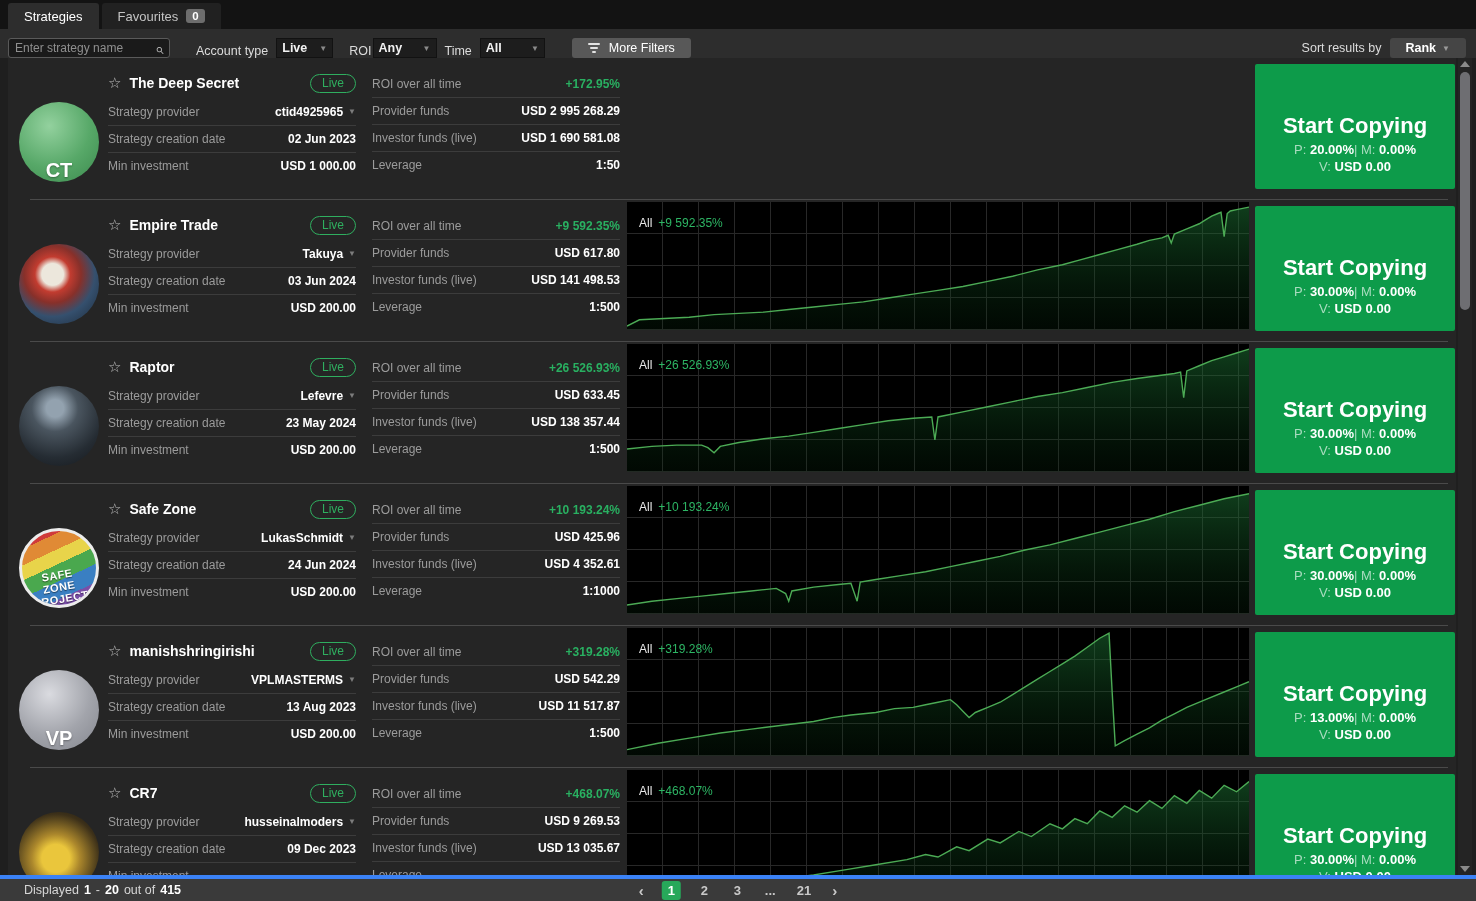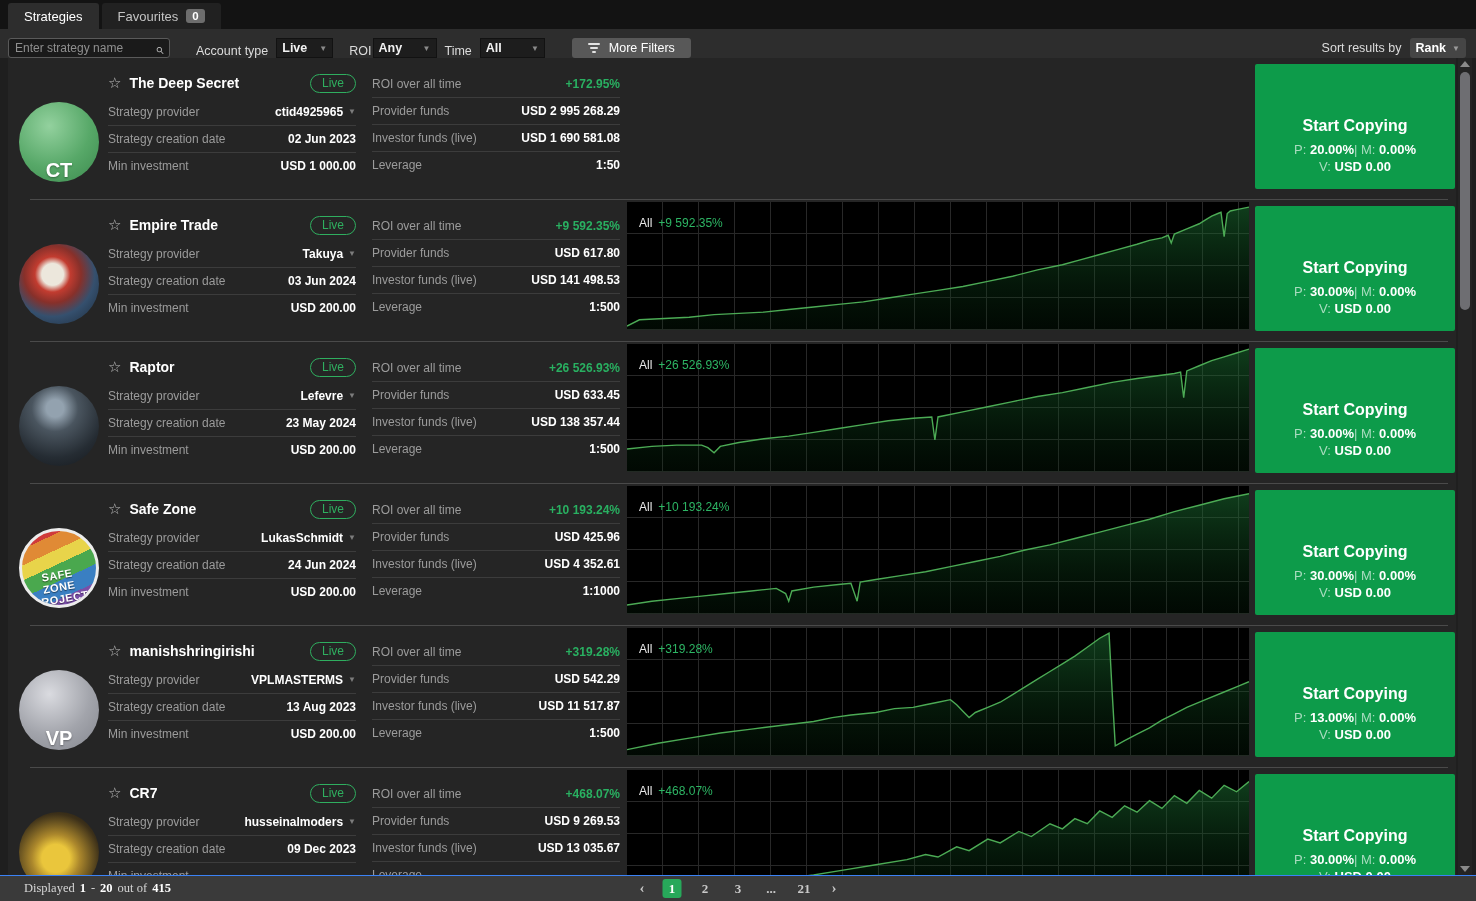--- a/index.html
+++ b/index.html
@@ -27,21 +27,21 @@
           padding:0 5px; color:#f2f2f2; font-weight:700; font-size:12.5px; cursor:default; }
   .fsel .car { margin-left:auto; color:#8a8a8a; font-size:8px; padding-left:8px; }
   .morefilters { height:20px; background:#585858; border:none; border-radius:3px; color:#fff;
                  font-family:"Liberation Sans",sans-serif; font-size:12.5px; display:flex; align-items:center;
                  gap:9px; padding:0 16px; cursor:default; }
   .filter-ico { display:inline-flex; flex-direction:column; gap:2px; align-items:center; }
   .filter-ico i { display:block; height:2px; background:#e3e3e3; border-radius:1px; }
   .filter-ico i:nth-child(1){ width:12px; } .filter-ico i:nth-child(2){ width:8px; } .filter-ico i:nth-child(3){ width:4px; }
   .sortwrap { margin-left:auto; display:flex; align-items:center; gap:8px; }
   .sortsel { height:20px; background:#454545; border-radius:3px; border:none; display:flex; align-items:center;
-             color:#fff; font-weight:700; font-size:12.5px; padding:0 6px; gap:6px; cursor:default; }
+             color:#fff; font-weight:700; font-size:12.5px; padding:0 16px; gap:6px; cursor:default; }
   .sortsel .car { color:#9a9a9a; font-size:8px; }
   
   .main { display:flex; height:817px; background:#1f1f1f; }
   .list { margin-left:8px; width:1448px; height:817px; background:#252525; overflow:hidden; position:relative; }
   .row { position:relative; height:142px; }
   .row .rowsep { position:absolute; bottom:0; left:22px; right:8px; height:1px; background:#4a4a4a; }
   .avatar { position:absolute; left:11px; top:44px; width:80px; height:80px; border-radius:50%;
             display:flex; align-items:flex-end; justify-content:center; overflow:hidden; }
   .avatar-text { font-weight:700; font-size:20px; color:#fff; text-shadow:0 1px 2px rgba(0,0,0,.35); }
   .avatar-initials-green { background:radial-gradient(circle at 38% 30%, #93d19e, #57a868 55%, #3c8a4e 100%); }
@@ -74,33 +74,33 @@
            background-size:36px 32px; background-position:-1px -1px; }
   .chart svg { position:absolute; inset:0; width:100%; height:100%; }
   .chart .line { fill:none; stroke:#4cab55; stroke-width:1.4; vector-effect:non-scaling-stroke; }
   .chart-label { position:absolute; top:14px; left:12px; font-size:12px; }
   .chart-label .range { color:#e8e8e8; }
   .chart-label .pct { color:#2db564; margin-left:6px; }
   
   .copy-btn { position:absolute; left:1247px; top:6px; width:200px; height:125px; border:none; border-radius:2px;
               background:#0d9b4a; color:#fff; font-family:"Liberation Sans",sans-serif; cursor:default;
               padding-top:34px; text-align:center; }
-  .copy-title { font-size:16px; font-weight:700; line-height:26px; }
+  .copy-title { font-size:22px; font-weight:700; line-height:26px; }
   .copy-sub { font-size:13px; line-height:17px; margin-top:2px; }
   .copy-sub:last-child { margin-top:0; }
   .copy-sub .sl { color:#a9dcbf; }
   .copy-sub b { color:#fff; font-weight:700; }
   
   .scroll-area { width:14px; margin-left:2px; background:#242424; position:relative; }
   .scroll-up, .scroll-down { position:absolute; left:2px; width:0; height:0; border-left:5px solid transparent; border-right:5px solid transparent; }
   .scroll-up { top:3px; border-bottom:6px solid #8a8a8a; }
   .scroll-down { bottom:3px; border-top:6px solid #8a8a8a; }
   .scroll-thumb { position:absolute; left:2px; top:14px; width:10px; height:238px; background:#6e6e72; border-radius:5px; }
   
-  .footer { height:26px; background:#3a3a3a; border-top:1px solid #3b82f6; display:flex; align-items:center; position:relative;font-family:Liberation Serif, serif; }
+  .footer { height:26px; background:#3a3a3a; border-top:4px solid #3b82f6; display:flex; align-items:center; position:relative; }
   .displayed { margin-left:24px; color:#d6d6d6; font-size:12.5px; display:flex; gap:5px; align-items:center; }
   .displayed b { color:#fff; }
   .pagination { position:absolute; left:50%; transform:translateX(-50%); display:flex; align-items:center; gap:14px; }
   .pagination .chev { color:#c9c9c9; font-size:15px; font-weight:700; padding:0 4px; cursor:default; }
   .page { min-width:19px; height:19px; display:inline-flex; align-items:center; justify-content:center;
           color:#c9c9c9; font-size:13px; font-weight:700; border-radius:3px; padding:0 3px; cursor:default; }
   .page.active { background:#27a85a; color:#fff; }
 </style>
 </head>
 <body>

